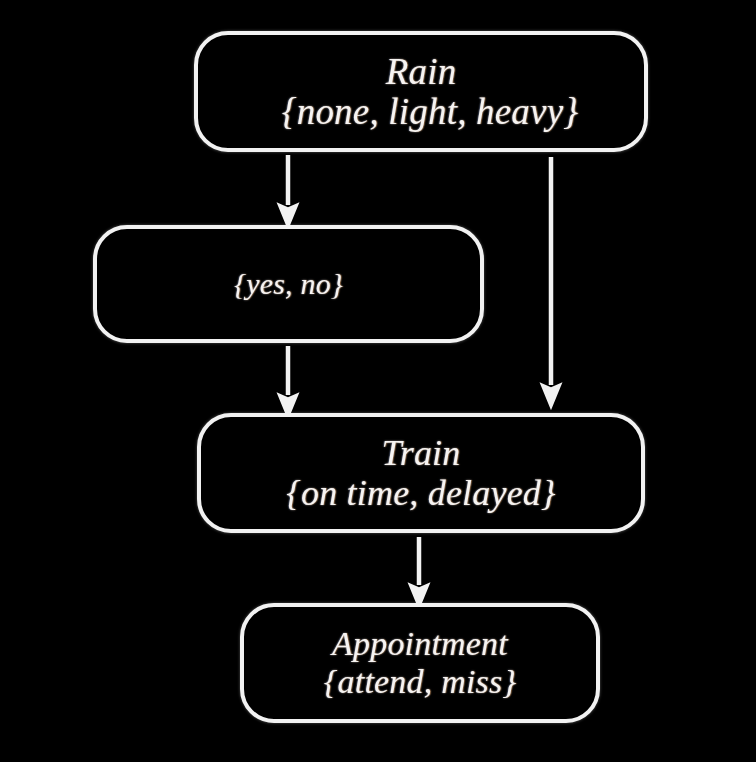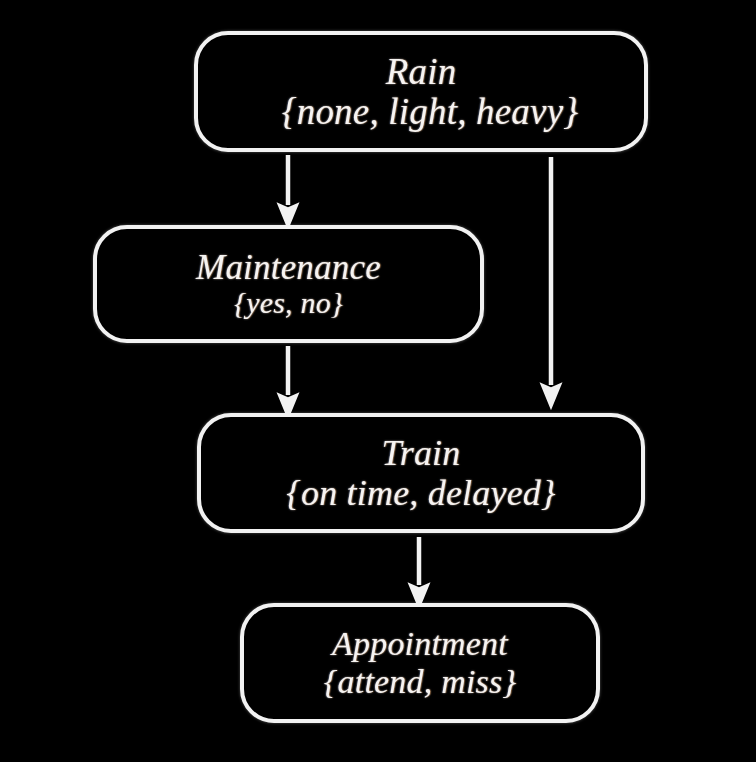--- a/index.html
+++ b/index.html
@@ -98,21 +98,20 @@
 
     <line x1="419" y1="537" x2="419" y2="585" stroke="#f2f2f2" stroke-width="4.5" marker-end="url(#arrowhead)"></line>
   </svg>
 
   <div class="node" id="node-rain">
     <div class="node-name">Rain</div>
     <div class="node-states">{none, light, heavy}</div>
   </div>
 
   <div class="node" id="node-maintenance">
-    <div class="node-name">Maintenance</div>
     <div class="node-states">{yes, no}</div>
   </div>
 
   <div class="node" id="node-train">
     <div class="node-name">Train</div>
     <div class="node-states">{on time, delayed}</div>
   </div>
 
   <div class="node" id="node-appointment">
     <div class="node-name">Appointment</div>

